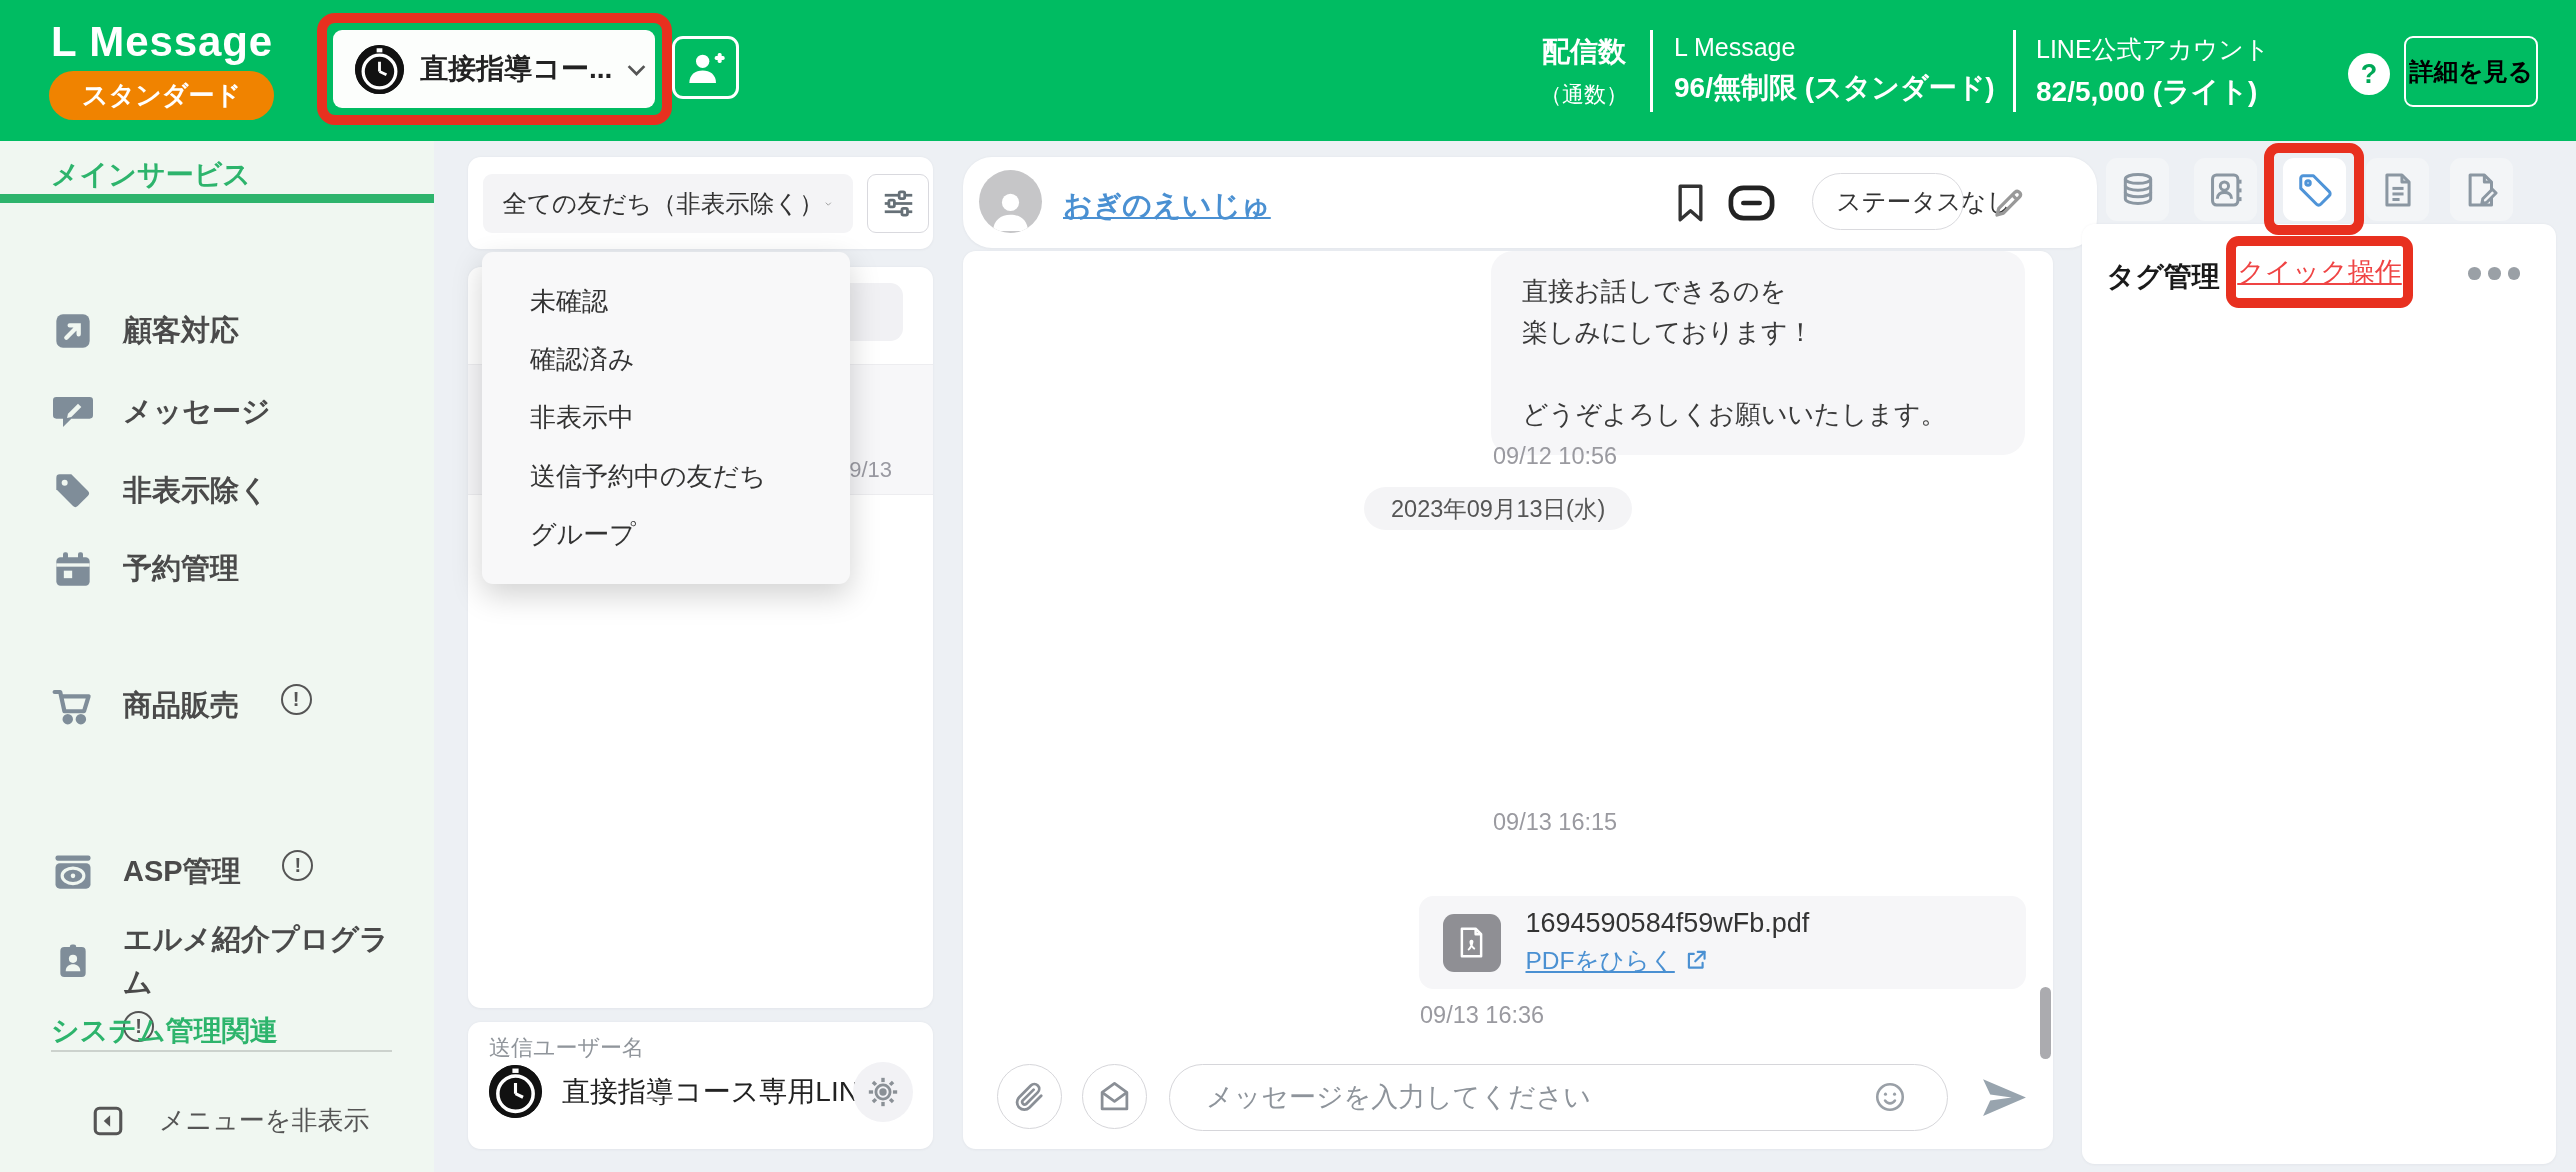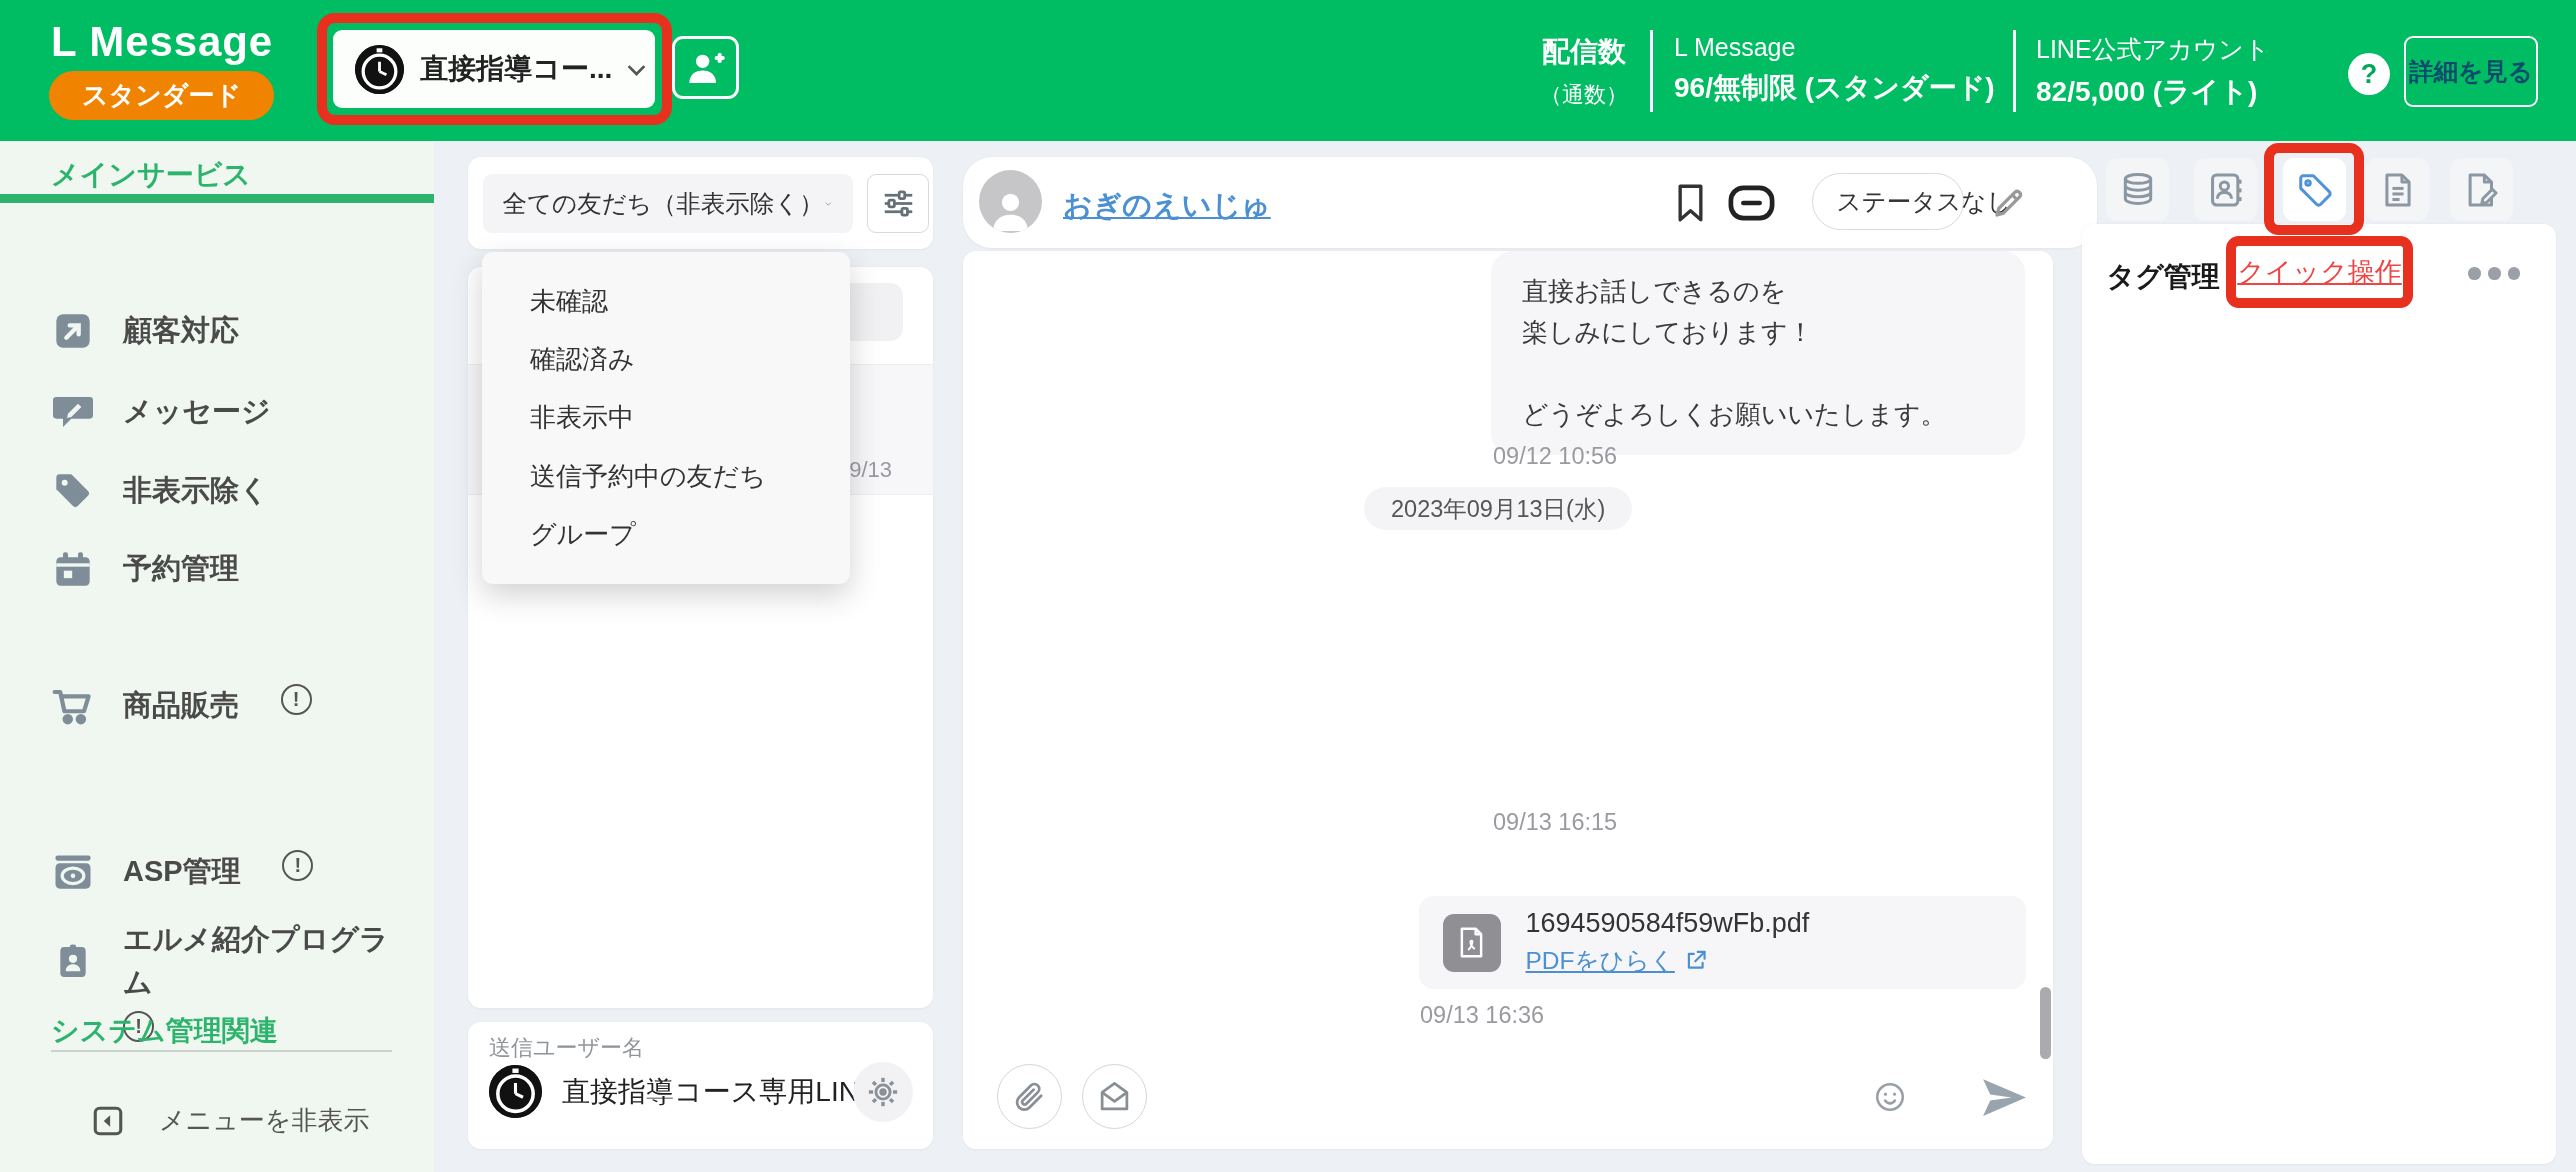--- a/index.html
+++ b/index.html
@@ -23,21 +23,21 @@
   .hstat { position:absolute; color:#fff; }
   .hstat .l1 { font-size:25px; }
   .hstat .l2 { font-size:28px; font-weight:bold; margin-top:7.2px; white-space:nowrap; }
   .stat-del { left:1534px; top:33px; width:100px; text-align:center; }
   .stat-del .d1 { font-size:28px; font-weight:bold; }
   .stat-del .d2 { font-size:22px; margin-top:9px; }
   .vdiv { position:absolute; top:30px; width:2.7px; height:82px; background:#fff; }
   .help-circle { position:absolute; left:2348px; top:53px; width:42px; height:42px; border-radius:50%; background:#fff;
     color:#00a857; font-size:27px; font-weight:bold; display:flex; align-items:center; justify-content:center; }
   .details-btn { position:absolute; left:2404px; top:36px; width:134px; height:71px; border:2.7px solid #fff; border-radius:9px;
-    color:#0c4a6e; font-size:24.5px; font-weight:bold; display:flex; align-items:center; justify-content:center; background:transparent; white-space:nowrap; }
+    color:#000000; font-size:24.5px; font-weight:bold; display:flex; align-items:center; justify-content:center; background:transparent; white-space:nowrap; }
 
   
   .sidebar { position:absolute; left:0; top:141px; width:434px; height:1031px; background:#f0f7f1; }
   .sb-title { position:absolute; left:51px; font-size:28px; font-weight:bold; color:#2db46c; white-space:nowrap; }
   .sb-greenbar { position:absolute; left:0; top:53px; width:434px; height:9px; background:#2db46c; }
   .sb-item { position:absolute; left:51px; display:flex; align-items:flex-start; gap:29px; cursor:pointer; width:362px; }
   .sb-icon { width:43px; height:43px; flex:0 0 43px; color:#7f8d99; display:flex; align-items:center; justify-content:center; }
   .sb-label { font-size:29px; font-weight:bold; color:#4a4a4a; line-height:43px; }
   .sb-item.active .sb-label { color:#2db46c; }
   .sb-item.active .sb-icon { color:#2db46c; }
@@ -420,20 +420,21 @@
         <svg width="33" height="33" viewBox="0 0 24 24" fill="none" stroke="currentColor" stroke-width="2" stroke-linecap="round">
             <path d="M20.5,11.5 L12,20 a5.3,5.3 0 0 1 -7.5,-7.5 L13,4 a3.5,3.5 0 0 1 5,5 L9.5,17.5 a1.8,1.8 0 0 1 -2.5,-2.5 l8,-8"></path>
           </svg>
       </div>
       <div class="round-btn" style="left:119px">
         <svg width="33" height="33" viewBox="0 0 24 24" fill="none" stroke="currentColor" stroke-width="2" stroke-linejoin="round">
             <path d="M3,9 L12,2.5 L21,9 V21 H3 z"></path>
             <polyline points="3,9 12,15.5 21,9"></polyline>
           </svg>
       </div>
+      <input class="msg-input" type="text" placeholder="メッセージを入力してください" style="">
       <div class="emoji-ic">
         <svg width="34" height="34" viewBox="0 0 24 24" fill="none" stroke="currentColor" stroke-width="1.8">
             <circle cx="12" cy="12" r="9"></circle>
             <circle cx="8.8" cy="10" r="1.1" fill="currentColor" stroke="none"></circle>
             <circle cx="15.2" cy="10" r="1.1" fill="currentColor" stroke="none"></circle>
             <path d="M8.5,14.5 c1,1.4 2.2,2 3.5,2 s2.5,-0.6 3.5,-2" stroke-linecap="round"></path>
           </svg>
       </div>
       <div class="send-ic">
         <svg width="49" height="49" viewBox="0 0 24 24" fill="currentColor">

